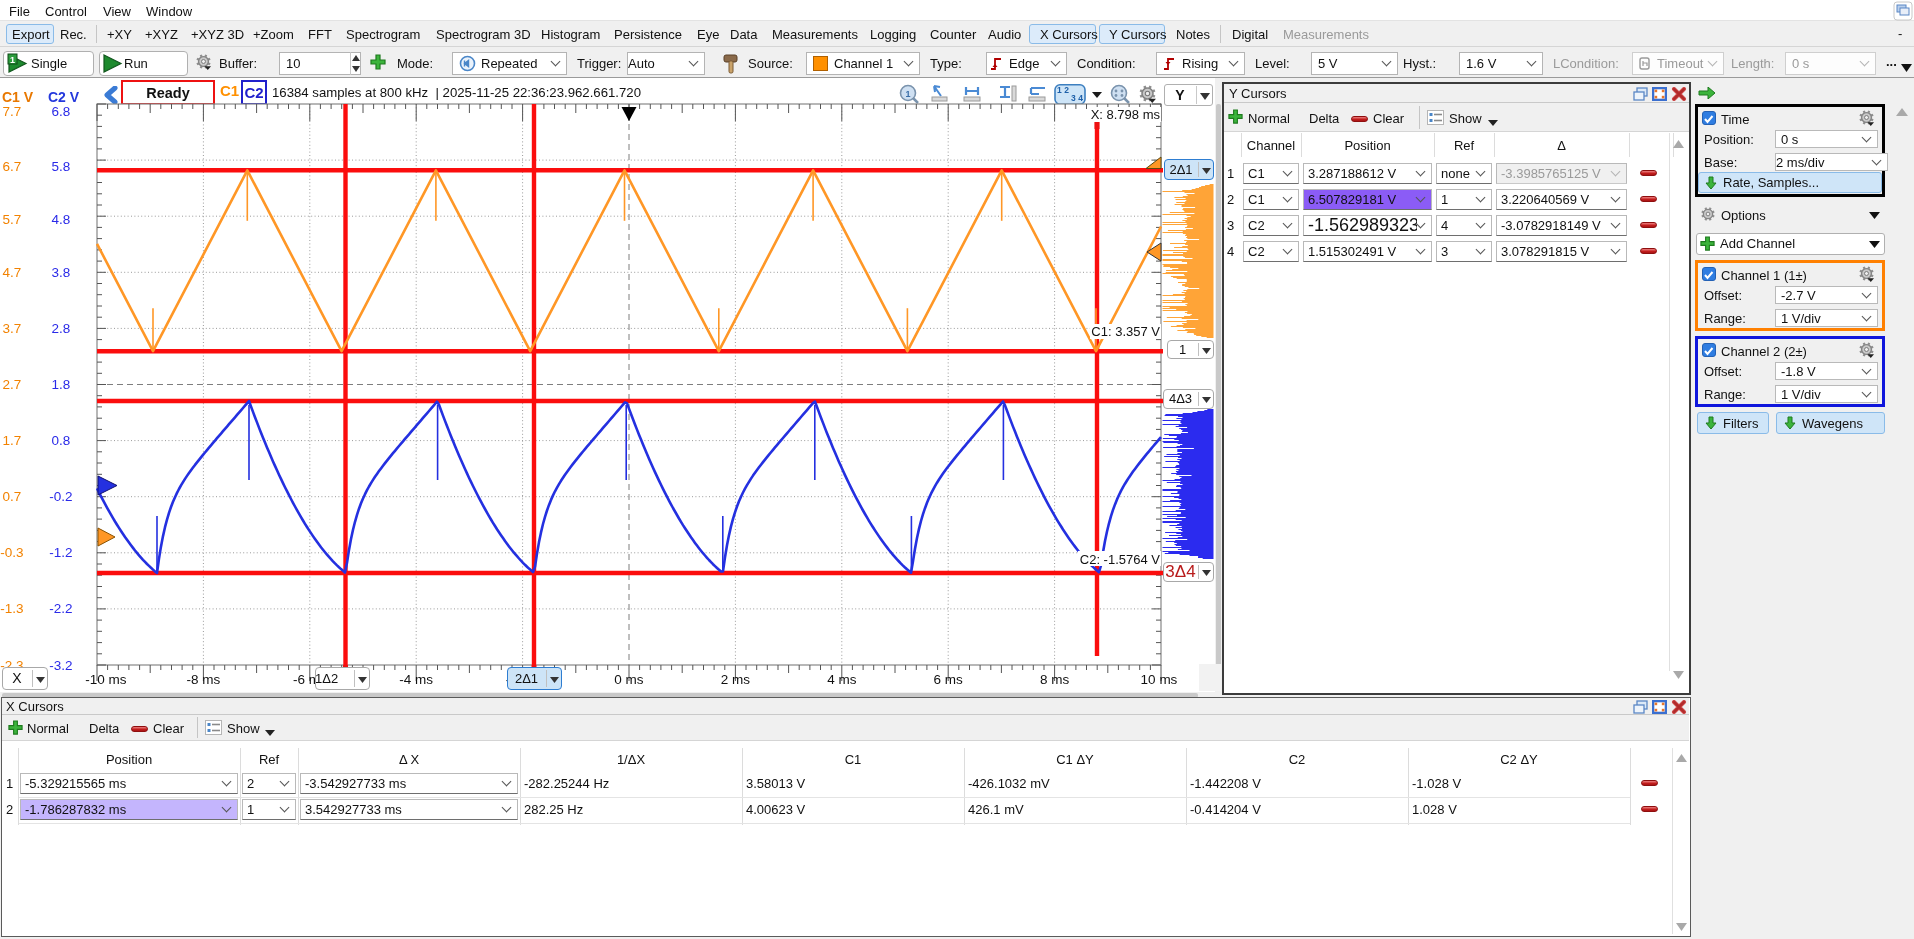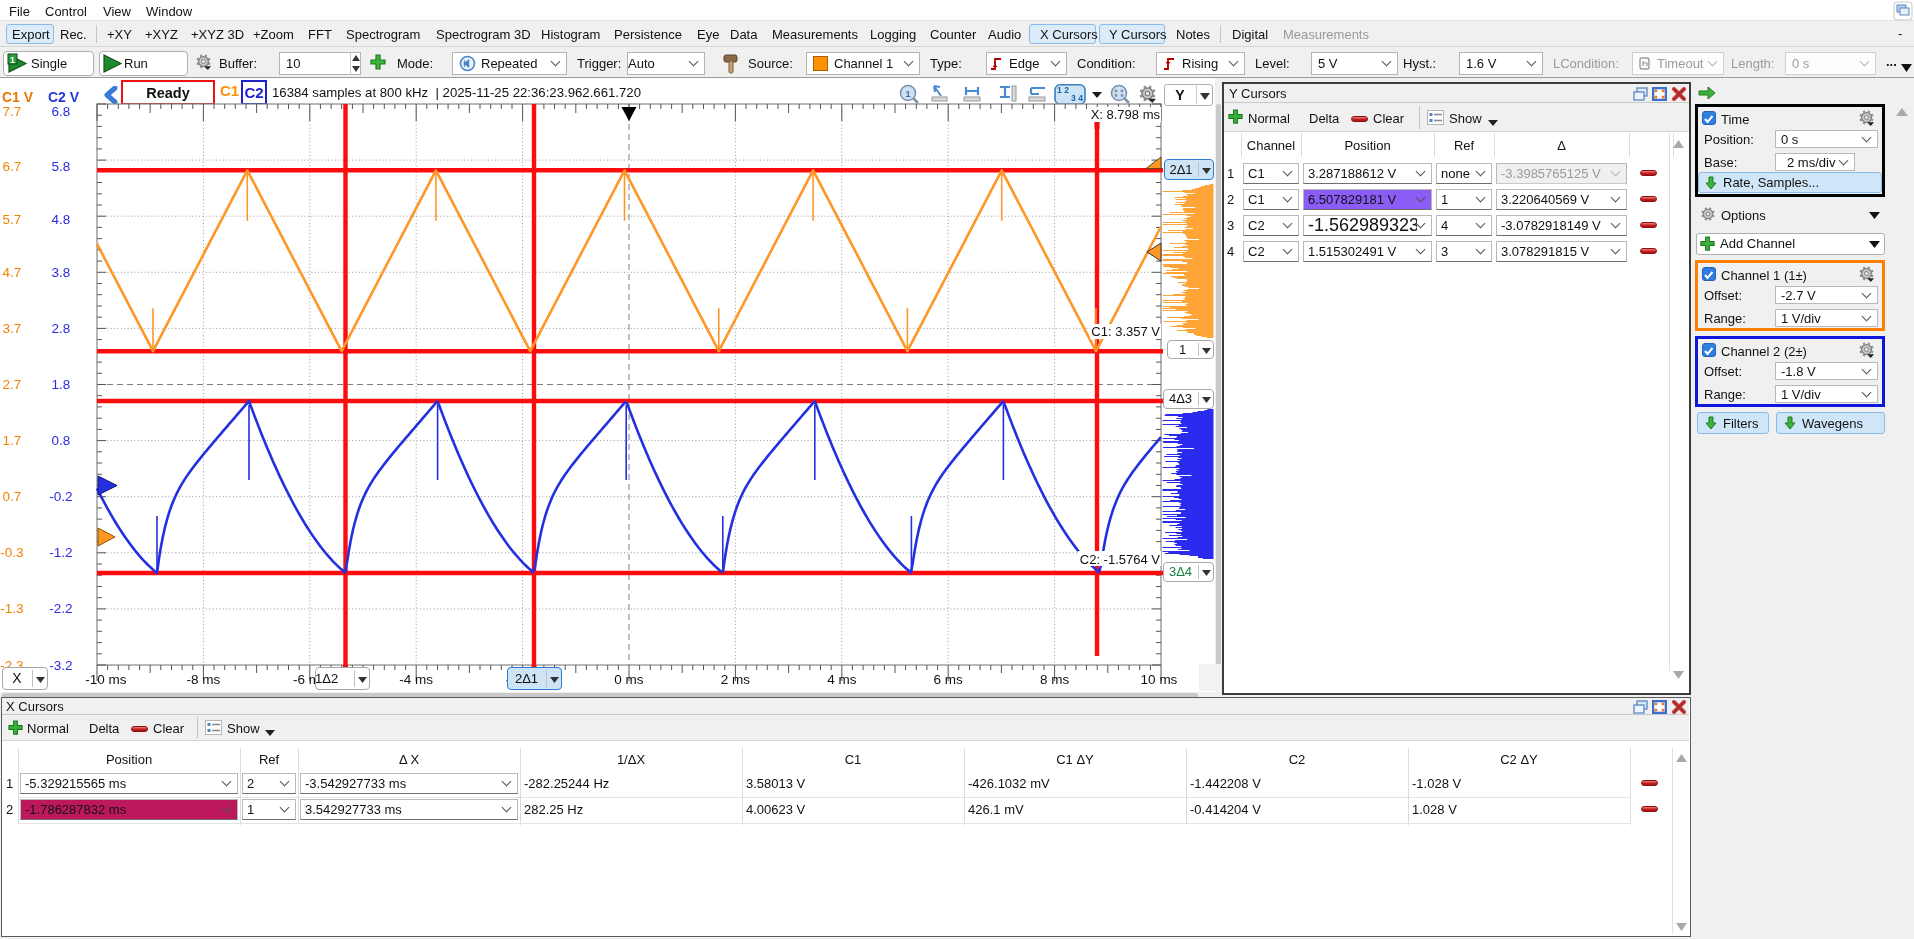--- a/index.html
+++ b/index.html
@@ -671,21 +671,21 @@
 <svg class="abs" style="left:1201.5px;top:347.5px" width="9" height="6" viewBox="0 0 9 6">
     <path d="M0,0 h9 l-4.5,6 Z" fill="#333"></path>
   </svg>
 <div class="abs" style="left:1163px;top:389px;width:51px;height:20px;background:#fff;border:1px solid #a8a8a8;border-radius:4px"></div>
 <div class="abs" style="left:1163px;top:389px;width:35px;text-align:center;font-size:13px;color:#111;line-height:20px">4Δ3</div>
 <div class="abs" style="left:1198px;top:392px;width:1px;height:14px;background:#c0c0c0"></div>
 <svg class="abs" style="left:1201.5px;top:397.0px" width="9" height="6" viewBox="0 0 9 6">
     <path d="M0,0 h9 l-4.5,6 Z" fill="#333"></path>
   </svg>
 <div class="abs" style="left:1163px;top:562px;width:51px;height:20px;background:#fff;border:1px solid #a8a8a8;border-radius:4px"></div>
-<div class="abs" style="left:1163px;top:562px;width:35px;text-align:center;font-size:13px;color:#15803d;line-height:20px">3Δ4</div>
+<div class="abs" style="left:1163px;top:562px;width:35px;text-align:center;font-size:17px;color:#b91c1c;line-height:20px">3Δ4</div>
 <div class="abs" style="left:1198px;top:565px;width:1px;height:14px;background:#c0c0c0"></div>
 <svg class="abs" style="left:1201.5px;top:570.0px" width="9" height="6" viewBox="0 0 9 6">
     <path d="M0,0 h9 l-4.5,6 Z" fill="#333"></path>
   </svg>
 <div class="abs" style="left:0;top:692px;width:1220px;height:7px;background:#f0f0f0"></div>
 <div class="abs" style="left:2px;top:693px;width:1196px;height:5px;background:#c9c9c9;border-radius:2px"></div>
 <div class="abs" style="left:1215px;top:78px;width:7px;height:621px;background:#f0f0f0"></div>
 <div class="abs" style="left:1216px;top:104px;width:5px;height:586px;background:#c9c9c9;border-radius:2px"></div>
 <div class="abs" style="left:1199px;top:664px;width:22px;height:27px;background:#f2f2f2"></div>
 <div class="abs" style="left:1222px;top:82px;width:469px;height:613px;background:#fff;border:2px solid #3c3c3c"></div>
@@ -871,21 +871,21 @@
     <path d="M10,14 h7 l-3.5,4 Z" fill="#222"></path>
   </svg>
 <div class="lab13" style="left:1704px;top:132px">Position:</div>
 <div class="abs" style="left:1775px;top:130px;width:103px;height:18px;background:#fff;border:1px solid #b9b9b9;display:flex;align-items:center;font-size:13px;color:#111;padding-left:5px">
     <span>0 s</span>
     <span class="cwrap">
       <span class="chev"></span>
     </span>
   </div>
 <div class="lab13" style="left:1704px;top:155px">Base:</div>
-<div class="abs" style="left:1775px;top:153px;width:80px;height:18px;background:#fff;border:1px solid #b9b9b9;display:flex;align-items:center;font-size:13px;color:#111;padding-left:11px">
+<div class="abs" style="left:1775px;top:153px;width:113px;height:18px;background:#fff;border:1px solid #b9b9b9;display:flex;align-items:center;font-size:13px;color:#111;padding-left:0">
     <span>2 ms/div</span>
     <span class="cwrap">
       <span class="chev"></span>
     </span>
   </div>
 <div class="bluebtn" style="left:1698px;top:172px;width:184px;height:21px;padding-left:6px">
 <svg width="12" height="14" viewBox="0 0 12 14" style="margin-right:6px">
       <path d="M4,1 h4 v6 h3 l-5,6 -5,-6 h3 Z" fill="#3cb43c" stroke="#1e7a1e"></path>
     </svg>Rate, Samples...</div>
 <svg class="abs" style="left:1700px;top:206px" width="16" height="16" viewBox="0 0 18 18">
@@ -1066,21 +1066,21 @@
     </span>
   </div>
 <div class="txt" style="left:524px;top:776px">-282.25244 Hz</div>
 <div class="txt" style="left:746px;top:776px">3.58013 V</div>
 <div class="txt" style="left:968px;top:776px">-426.1032 mV</div>
 <div class="txt" style="left:1190px;top:776px">-1.442208 V</div>
 <div class="txt" style="left:1412px;top:776px">-1.028 V</div>
 <div class="abs" style="left:1641px;top:780px;width:17px;height:6px;border-radius:3.0px;background:linear-gradient(#ef8181,#c21d1d 60%,#a81414);border:1px solid #8e0f0f"></div>
 <div class="abs" style="left:19px;top:797px;width:1611px;height:1px;background:#e4e4e4"></div>
 <div class="txt" style="left:6px;top:802px">2</div>
-<div class="abs" style="left:20px;top:799px;width:218px;height:21px;background:#be185d;border:1px solid #b9b9b9;border-bottom:1.6px solid #6e6e6e;display:flex;align-items:center;font-size:13px;color:#111;padding-left:4px">
+<div class="abs" style="left:20px;top:799px;width:218px;height:21px;background:#c4b5fd;border:1px solid #b9b9b9;border-bottom:1.6px solid #6e6e6e;display:flex;align-items:center;font-size:13px;color:#111;padding-left:4px">
     <span style="overflow:hidden;white-space:nowrap">-1.786287832 ms</span>
     <span class="cwrap">
       <span class="chev" style="margin-right:0"></span>
     </span>
   </div>
 <div class="abs" style="left:242px;top:799px;width:54px;height:21px;background:#fff;border:1px solid #b9b9b9;border-bottom:1.6px solid #6e6e6e;display:flex;align-items:center;font-size:13px;color:#111;padding-left:4px">
     <span style="overflow:hidden;white-space:nowrap">1</span>
     <span class="cwrap">
       <span class="chev" style="margin-right:0"></span>
     </span>

